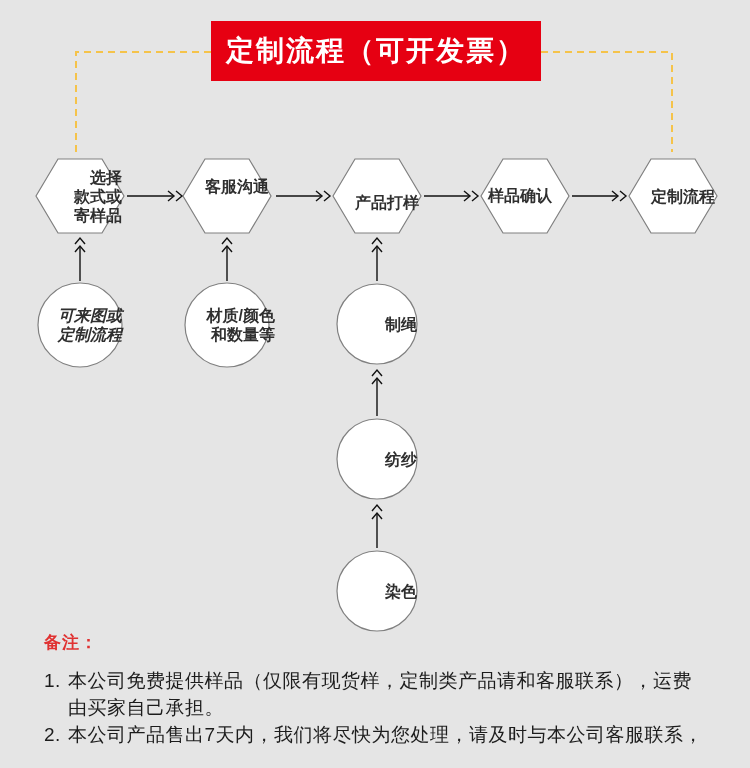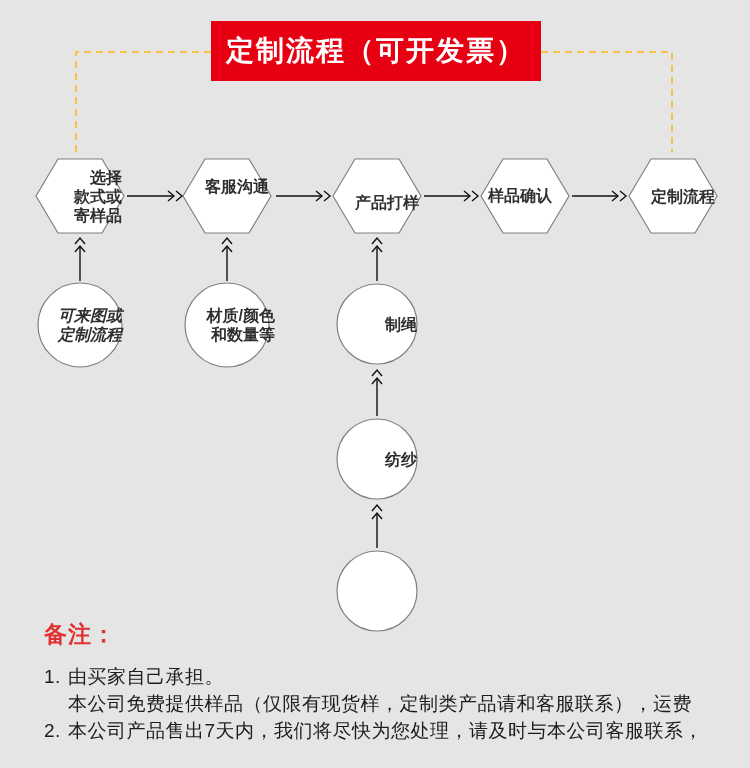--- a/index.html
+++ b/index.html
@@ -11,21 +11,21 @@
   .banner {
     position:absolute; left:211px; top:21px; width:330px; height:60px;
     background:#e60012; color:#ffffff; display:flex; align-items:center; justify-content:center;
     font-size:28px; font-weight:bold; letter-spacing:2px; white-space:nowrap;
   }
   .shape-label {
     position:absolute; display:flex; flex-direction:column; align-items:flex-end; justify-content:center;
     text-align:center; color:#2f2f2f; font-size:16px; line-height:19px; font-weight:bold; white-space:nowrap;
   }
   .notes { position:absolute; left:44px; top:619px; width:678px; color:#1c1c1c; }
-  .notes-label { color:#e03131; font-size:23px; font-weight:bold; letter-spacing:1px; margin-bottom:13px; }
+  .notes-label { color:#e03131; font-size:17px; font-weight:bold; letter-spacing:1px; margin-bottom:13px;margin-top:12px; }
   .note-item { display:flex; font-size:19px; line-height:27px; letter-spacing:0.5px; }
   .note-num { width:24px; flex:none; }
   .note-lines { flex:1; }
 </style>
 </head>
 <body>
 
 <div class="canvas">
 
   <svg class="svg-layer" width="750" height="768" viewBox="0 0 750 768">
@@ -122,28 +122,31 @@
   <div class="shape-label" style="left:191px;top:283px;width:84px;height:84px;">
     <div>材质/颜色</div>
     <div>和数量等</div>
   </div>
   <div class="shape-label" style="left:337px;top:419px;width:80px;height:80px;">
     <div>纺纱</div>
   </div>
   <div class="shape-label" style="left:337px;top:284px;width:80px;height:80px;">
     <div>制绳</div>
   </div>
+  <div class="shape-label" style="left:337px;top:551px;width:80px;height:80px;">
+    <div>染色</div>
+  </div>
 
   <div class="notes">
     <div class="notes-label">备注：</div>
     <div class="note-item">
       <span class="note-num">1.</span>
       <span class="note-lines">
+        <div>本公司免费提供样品（仅限有现货样，定制类产品请和客服联系），运费</div>
         <div>由买家自己承担。</div>
-        <div>本公司免费提供样品（仅限有现货样，定制类产品请和客服联系），运费</div>
       </span>
     </div>
     <div class="note-item">
       <span class="note-num">2.</span>
       <span class="note-lines">
         <div>本公司产品售出7天内，我们将尽快为您处理，请及时与本公司客服联系，</div>
       </span>
     </div>
   </div>
 

